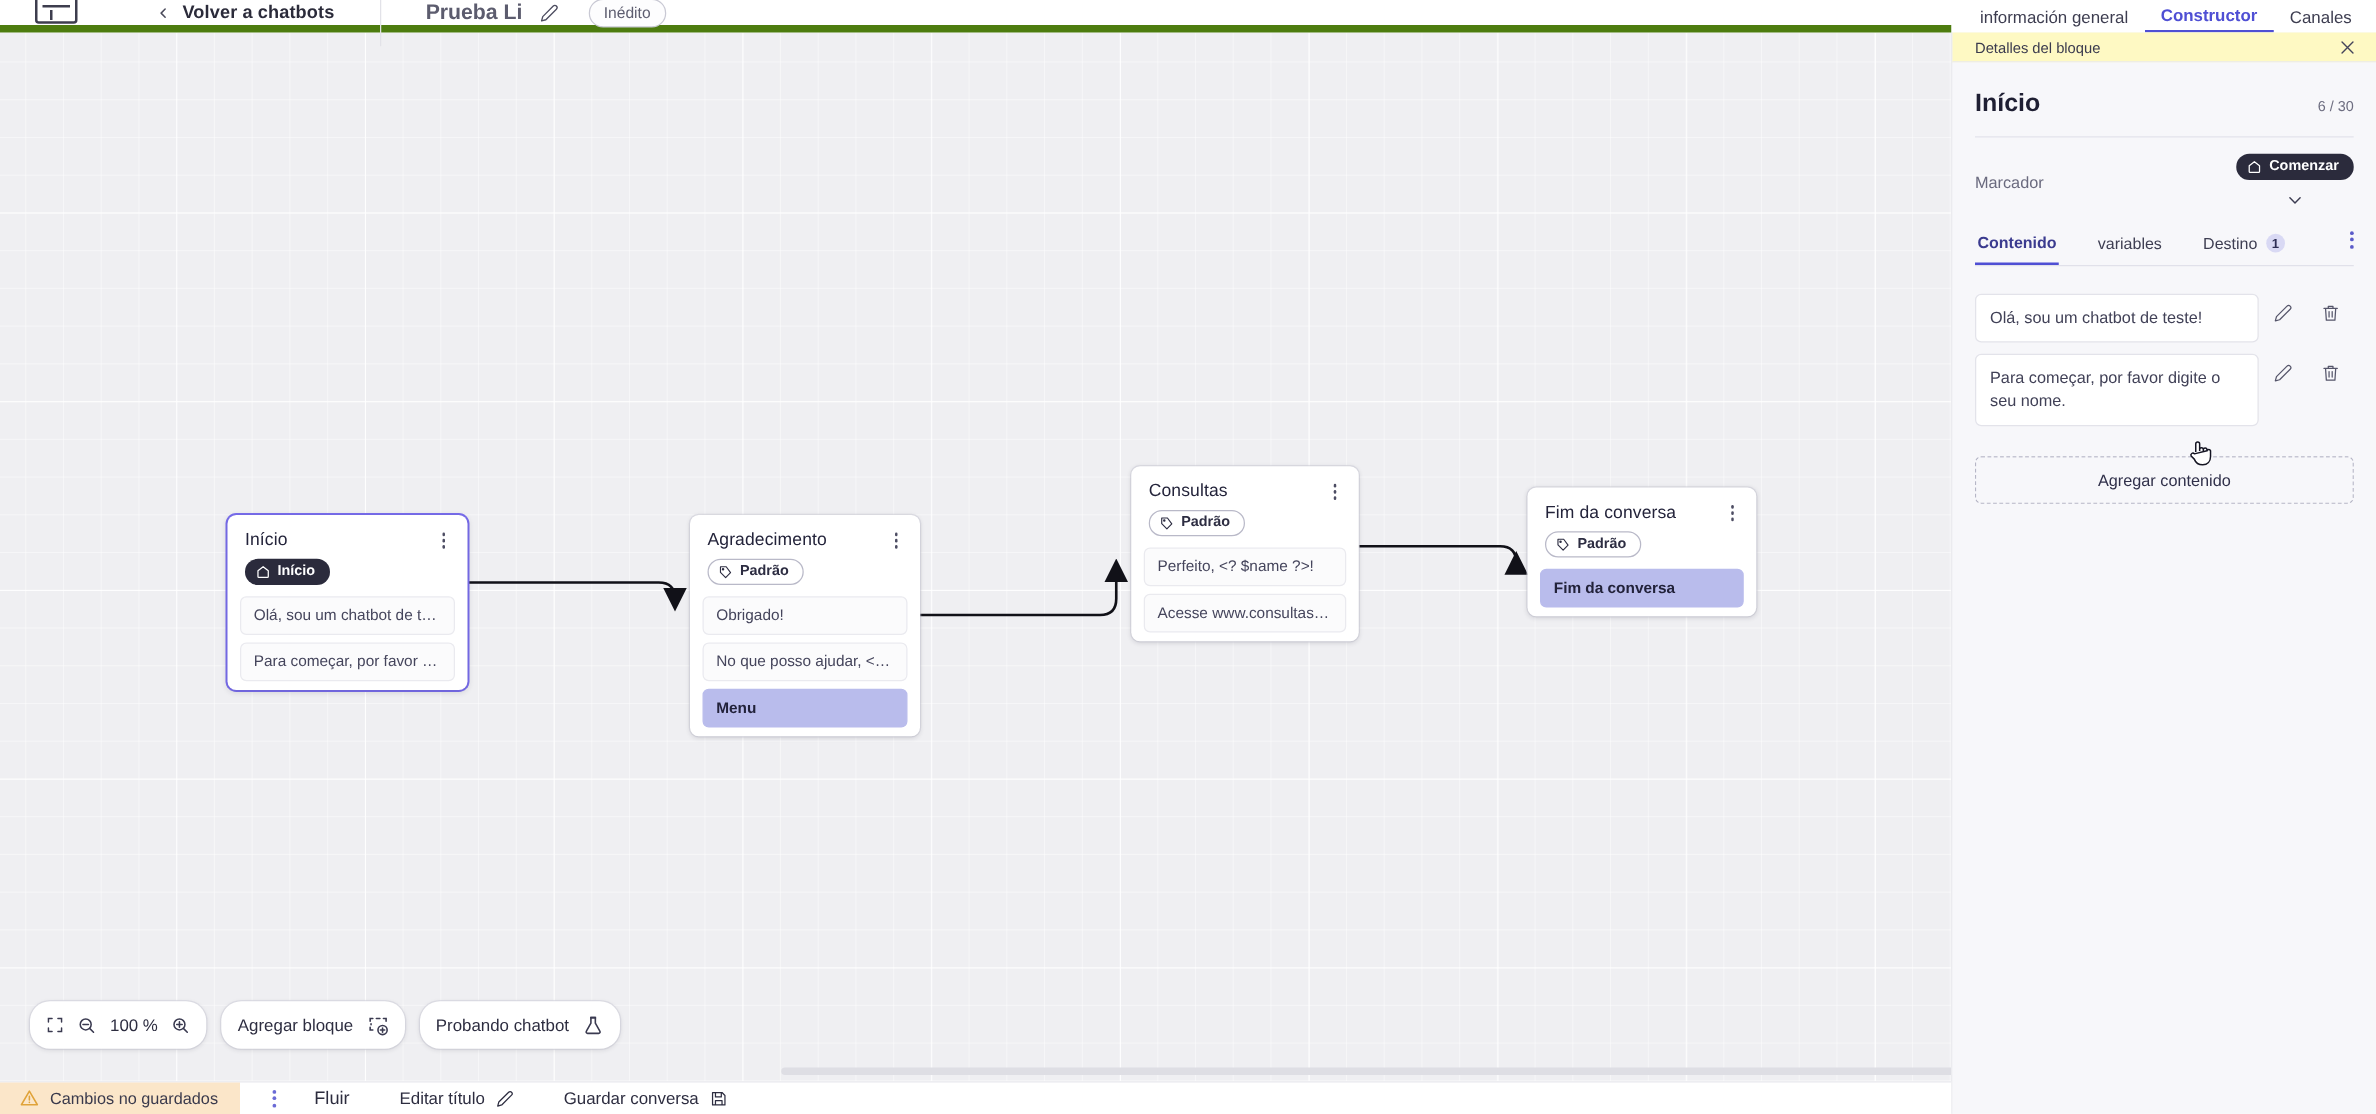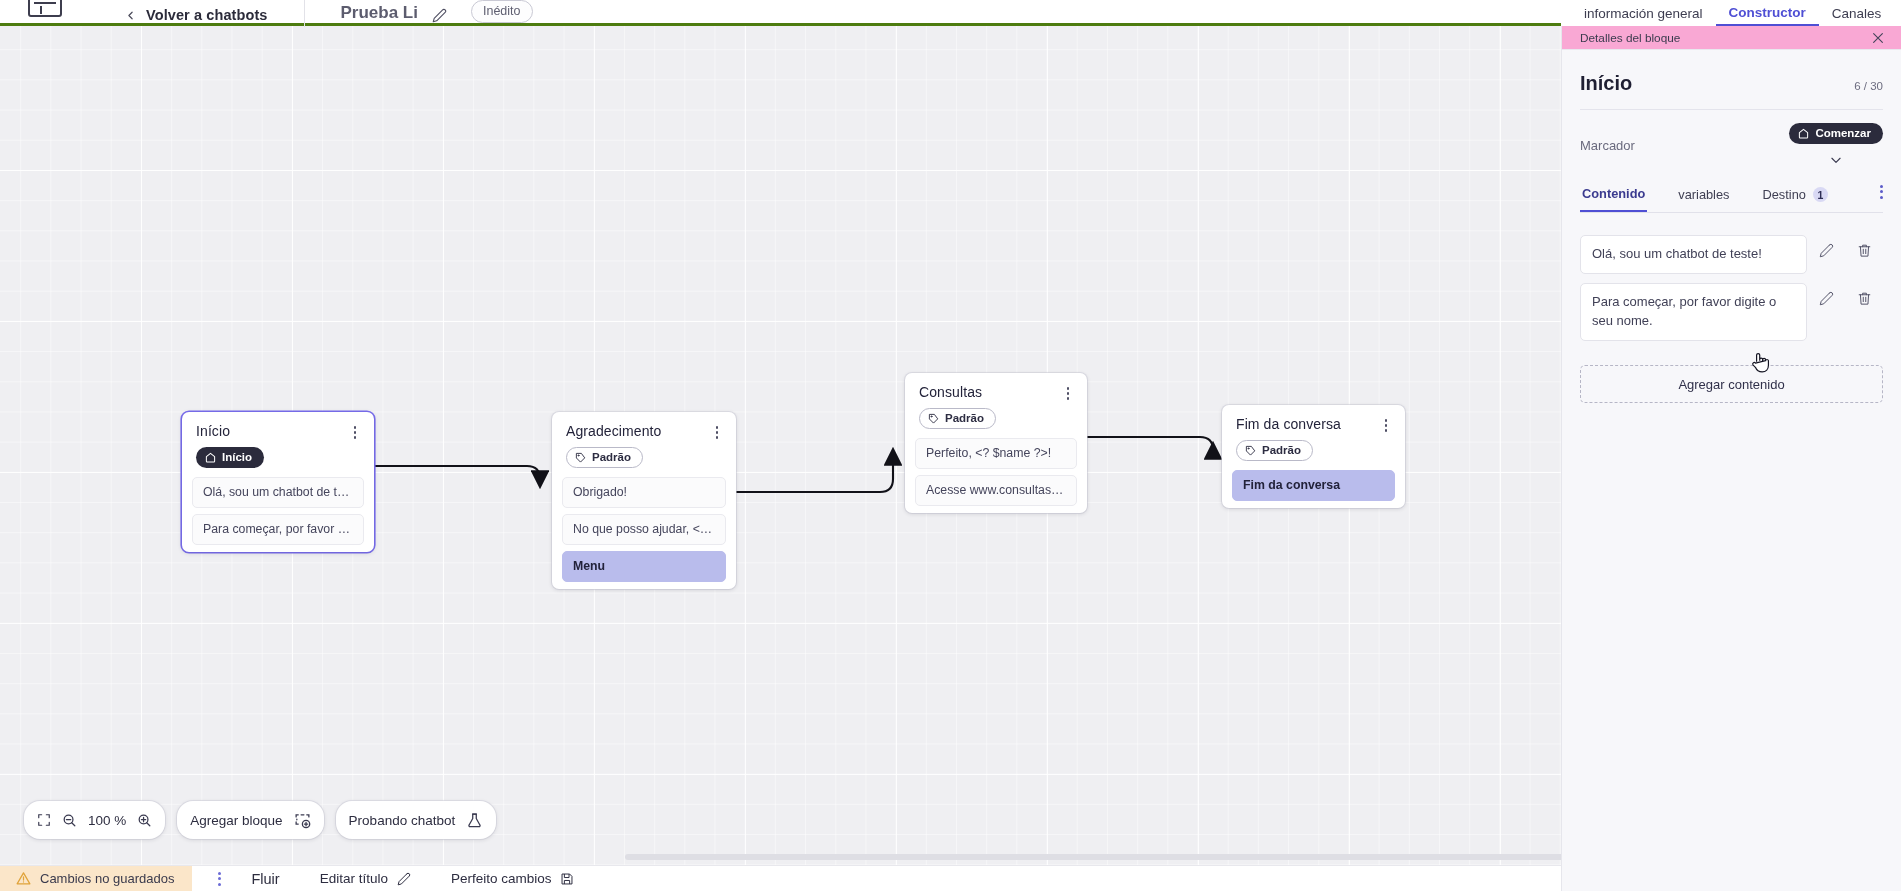--- a/index.html
+++ b/index.html
@@ -8,23 +8,23 @@
     font-family: "Liberation Sans", sans-serif;
     background: #ffffff;
     overflow: hidden;
   }
 
   
   .topbar {
     position: absolute; top: 0; left: 0;
     width: 1561px; height: 26px;
     background: #ffffff;
-    display: flex; align-items: flex-end;
+    display: flex; align-items: center;
     z-index: 40;
-    border-bottom: 3px solid #4d7c0f;
+    border-bottom: 6px solid #4d7c0f;
   }
   .logo-box {
     margin-left: 28px;
     width: 34px; height: 30px;
     border: 2px solid #3d3d4e;
     border-radius: 3px;
     position: relative;
     top: -6px;
     overflow: hidden;
   }
@@ -193,21 +193,21 @@
     height: 26px; display: flex; align-items: center; cursor: pointer;
   }
   .rp-tab.active { color: #4f4fd4; font-weight: 600; border-bottom: 2.5px solid #4f4fd4; }
 
   .rp-panel {
     position: absolute; top: 26px; left: 0; right: 0; bottom: 0;
     background: #f7f7fa;
     border-left: 1px solid #e6e6ec;
   }
   .rp-head {
-    height: 24px; background: #f9a8d4;
+    height: 24px; background: #fef9c3;
     display: flex; align-items: center; justify-content: space-between;
     padding: 0 16px 0 18px;
     border-bottom: 1px solid #e9e9ef;
   }
   .rp-head-title { font-size: 11.8px; color: #3b3b4e; }
   .rp-close { cursor: pointer; color: #44445a; display: flex; }
 
   .rp-body { padding: 0 18px; background: #f7f7fa; height: calc(100% - 24px); }
 
   .rp-titlerow {
@@ -375,21 +375,21 @@
           </svg>
         <span>Padrão</span>
       </span>
     </div>
     <div class="node-body">
       <div class="msg">Perfeito, &lt;? $name ?&gt;!</div>
       <div class="msg">Acesse www.consultas.com par...</div>
     </div>
   </div>
 
-  <div class="node" style="left:1222px; top:379px; width:183px;">
+  <div class="node" style="left:1222px; top:364px; width:183px;">
     <div class="node-head">
       <div class="node-title">Fim da conversa</div>
       <div class="kebab">
           <i></i>
           <i></i>
           <i></i>
         </div>
     </div>
     <div class="tag-row">
       <span class="tag-default">
@@ -467,21 +467,21 @@
       <i></i>
     </div>
   <div class="sb-tab">Fluir</div>
   <div class="sb-item">
     <span>Editar título</span>
     <svg width="14" height="14" viewBox="0 0 24 24" fill="none" stroke="currentColor" stroke-width="1.7" stroke-linecap="round" stroke-linejoin="round">
         <path d="M17 3a2.8 2.8 0 0 1 4 4L7.5 20.5 2 22l1.5-5.5L17 3z"></path>
       </svg>
   </div>
   <div class="sb-item">
-    <span>Perfeito cambios</span>
+    <span>Guardar conversa</span>
     <svg width="14" height="14" viewBox="0 0 24 24" fill="none" stroke="currentColor" stroke-width="1.7" stroke-linejoin="round">
         <path d="M3.5 3.5h13L20.5 7.5v13h-17z"></path>
         <path d="M7.5 3.5v6h8v-6M7.5 20.5v-6h9v6"></path>
       </svg>
   </div>
 </div>
 
 <div class="right-wrap">
 
   <div class="rp-tabs">

